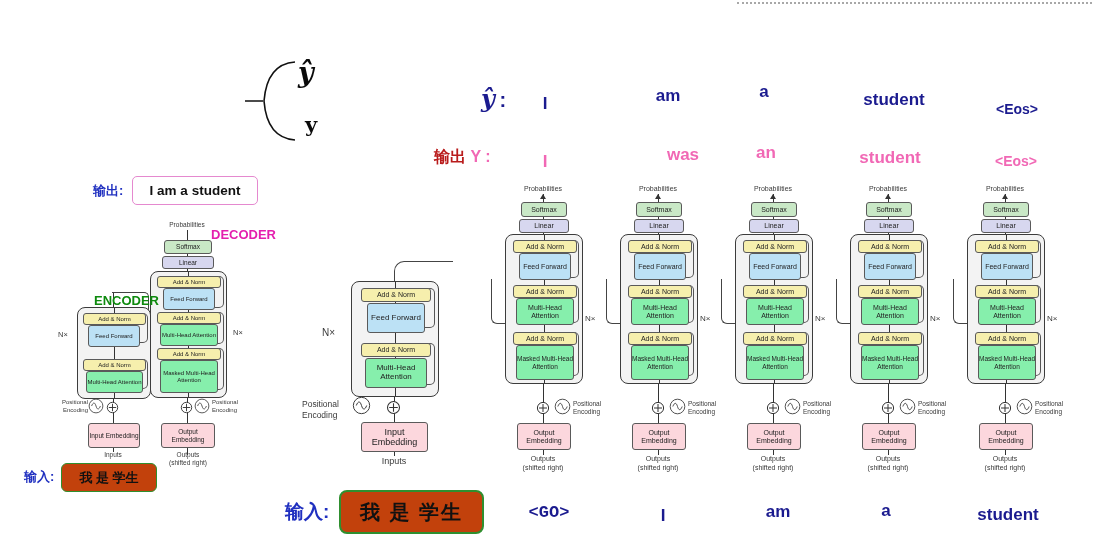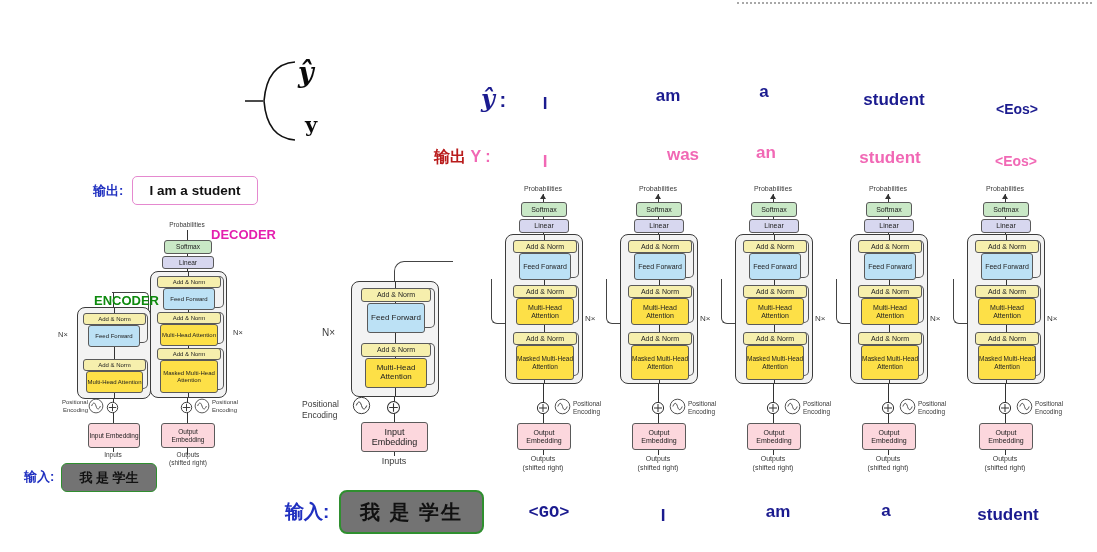--- a/index.html
+++ b/index.html
@@ -5,21 +5,21 @@
   html,body{margin:0;padding:0;background:#fff;}
   #stage{position:relative;width:1097px;height:552px;background:#fff;overflow:hidden;
          font-family:"Liberation Sans",sans-serif;}
 
   
   .box{position:absolute;border:1px solid #5a5a5a;border-radius:3px;display:flex;
        align-items:center;justify-content:center;text-align:center;
        font-size:7px;line-height:1.12;color:#222;z-index:3;background:#fff;}
   .an{background:#f6efad;}
   .ffb{background:#bce1f5;}
-  .mhab{background:#fde047;}
+  .mhab{background:#86efac;}
   .smb{background:#c9e8c6;}
   .linb{background:#d7d7ef;}
   .emb{background:#fcd7dd;}
   .cont{position:absolute;background:#f3f3f3;border:1px solid #3c3c3c;border-radius:8px;z-index:2;}
   .vline{position:absolute;width:1px;background:#333;z-index:1;}
   .cont>.vline{z-index:1;}
   .loop{position:absolute;border:1px solid #555;border-left:none;
         border-top-right-radius:5px;border-bottom-right-radius:5px;width:9px;z-index:2;}
   .hook{position:absolute;border-left:1px solid #444;border-bottom:1px solid #444;
         border-bottom-left-radius:6px;z-index:1;}
@@ -37,21 +37,21 @@
 
   .blue-lbl{position:absolute;color:#2030c0;font-weight:bold;z-index:5;white-space:nowrap;}
   .title{position:absolute;left:74px;top:4px;white-space:nowrap;z-index:6;}
   .title .zh{color:#1b1bb0;font-weight:bold;font-size:23px;}
   .title .rest{color:#0d0d0d;font-weight:bold;font-size:22px;}
 
   .serif-it{font-family:"DejaVu Serif","Liberation Serif",serif;font-style:italic;font-weight:bold;}
   .outbox{position:absolute;background:#fff;border:1.5px solid #e589cf;border-radius:5px;
           display:flex;align-items:center;justify-content:center;font-weight:bold;
           font-size:13.5px;color:#111;z-index:5;}
-  .inbox{position:absolute;background:#737373;border:1.6px solid #2f8f2f;border-radius:6px;
+  .inbox{position:absolute;background:#c2410c;border:1.6px solid #2f8f2f;border-radius:6px;
          display:flex;align-items:center;justify-content:center;font-weight:bold;color:#111;z-index:5;text-align:right;}
   .dotted{position:absolute;border-top:2px dotted #a8a8a8;z-index:1;}
   svg{display:block;}
   .icon{position:absolute;z-index:4;}
 </style>
 </head>
 <body>
 
 <div id="stage">
 

